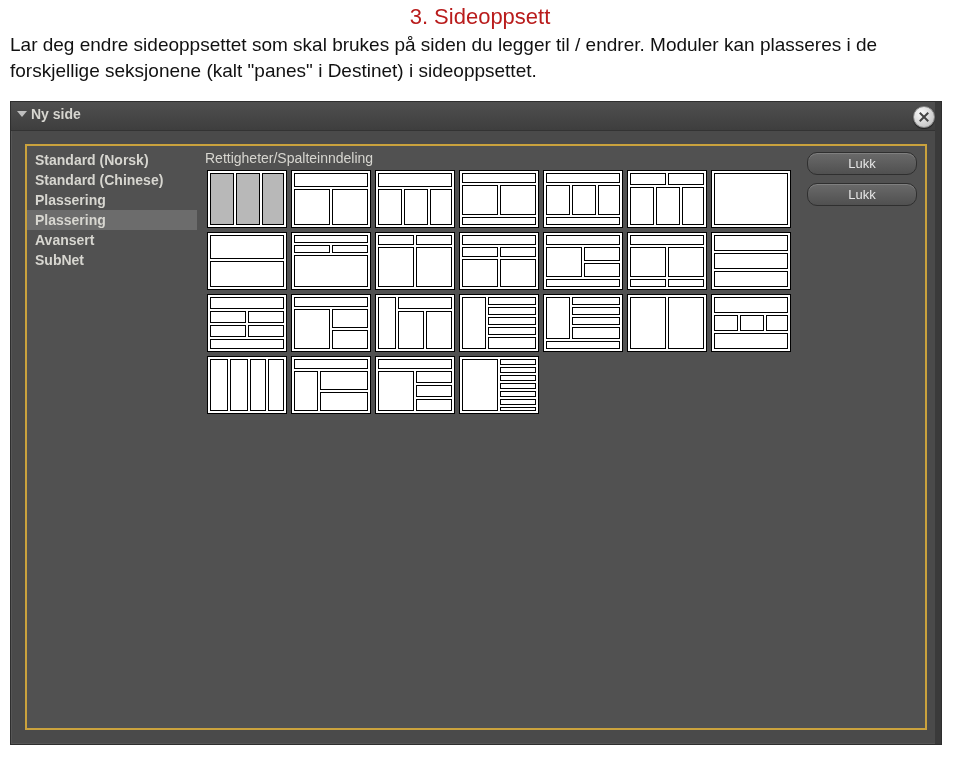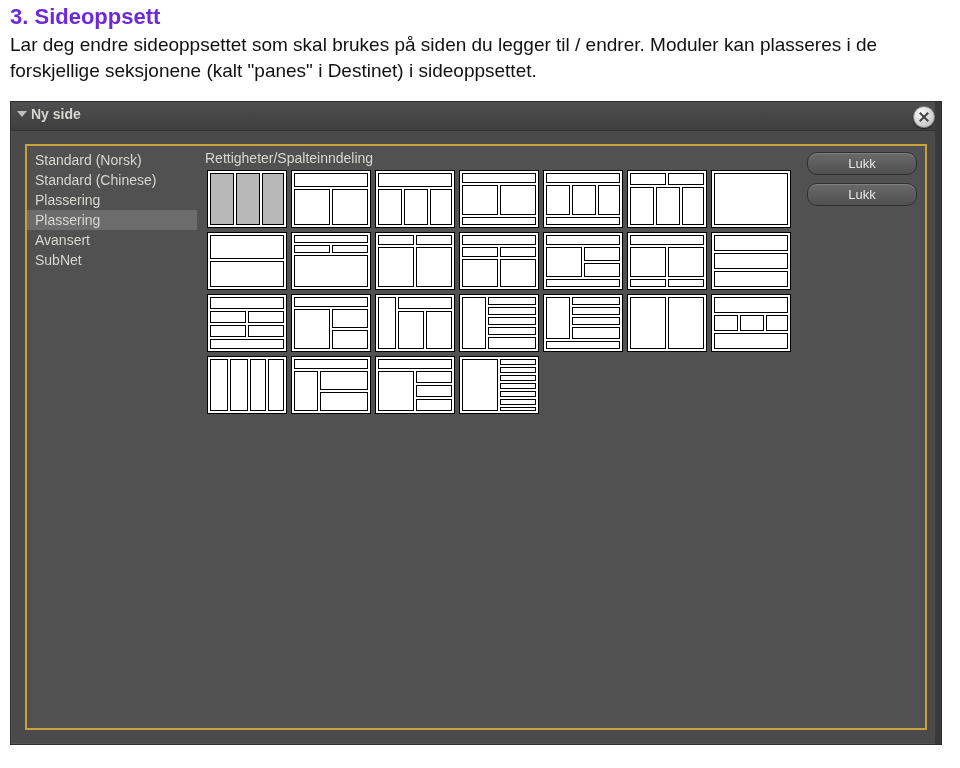--- a/index.html
+++ b/index.html
@@ -1,28 +1,28 @@
 <!DOCTYPE html>
 <html><head>
 <meta charset="utf-8">
 <style>
   html,body{margin:0;padding:0;font-family:"Segoe UI",Arial,sans-serif;background:#fff;color:#111;width:960px;}
   .doc{padding:4px 10px 8px 10px;}
-  .doc-heading{font-weight:700;font-size:22px;color:#6d28d9;margin:0 0 2px 0;}
+  .doc-heading{font-weight:400;font-size:22px;color:#b91c1c;margin:0 0 2px 0;text-align:center;}
   .doc-text{font-size:19px;line-height:1.35;margin:0 0 10px 0;}
   .app-frame{margin:0 10px;background:#4a4a4a;border:1px solid #2e2e2e;position:relative;width:930px;height:642px;box-shadow:inset 0 0 0 1px #555;}
   .titlebar{height:28px;background:linear-gradient(#4f4f4f,#3e3e3e);position:relative;border-bottom:1px solid #333;text-align:center;}
   .titlebar .tb-title{position:absolute;left:20px;top:4px;color:#d7d6d0;font-weight:700;font-size:14px;}
   .titlebar .tb-arrow{position:absolute;left:6px;top:9px;width:0;height:0;border-left:5px solid transparent;border-right:5px solid transparent;border-top:6px solid #bfbfbf;}
   .titlebar .tb-close{position:absolute;right:6px;top:4px;width:20px;height:20px;border-radius:50%;background:radial-gradient(circle at 35% 30%,#fafafa,#b8b8b8);border:1px solid #888;box-shadow:0 1px 1px rgba(0,0,0,.5);}
   .titlebar .tb-close::before,.titlebar .tb-close::after{content:"";position:absolute;left:9px;top:4px;width:2px;height:12px;background:#444;}
   .titlebar .tb-close::before{transform:rotate(45deg);}
   .titlebar .tb-close::after{transform:rotate(-45deg);}
   .workspace{position:absolute;left:14px;right:14px;top:42px;bottom:14px;border:2px solid #caa23d;background:#515151;}
-  .sidebar{position:absolute;left:0;top:0;width:170px;color:#d7d6d0;font-size:14px;padding-top:4px;}
+  .sidebar{position:absolute;left:0;top:0;width:170px;color:#d7d6d0;font-size:14px;padding-top:4px;font-weight:bold;}
   .sidebar .item{padding:1px 8px;line-height:18px;cursor:default;white-space:nowrap;}
   .sidebar .item.selected{background:#6c6c6c;}
   .main{position:absolute;left:178px;top:4px;right:130px;bottom:4px;}
   .main-title{color:#d7d6d0;font-size:14px;margin-bottom:2px;}
   .layout-label{color:#d7d6d0;font-size:13px;margin:0 0 2px 10px;}
   .grid{display:flex;flex-wrap:wrap;align-content:flex-start;}
   .thumb{width:80px;height:58px;background:#fff;border:1px solid #000;margin:2px;position:relative;box-sizing:border-box;}
   .thumb .p{position:absolute;background:#fff;border:1px solid #000;box-sizing:border-box;}
   .thumb.sel .p{background:#b8b8b8;}
   .buttons{position:absolute;right:8px;top:6px;width:110px;}

